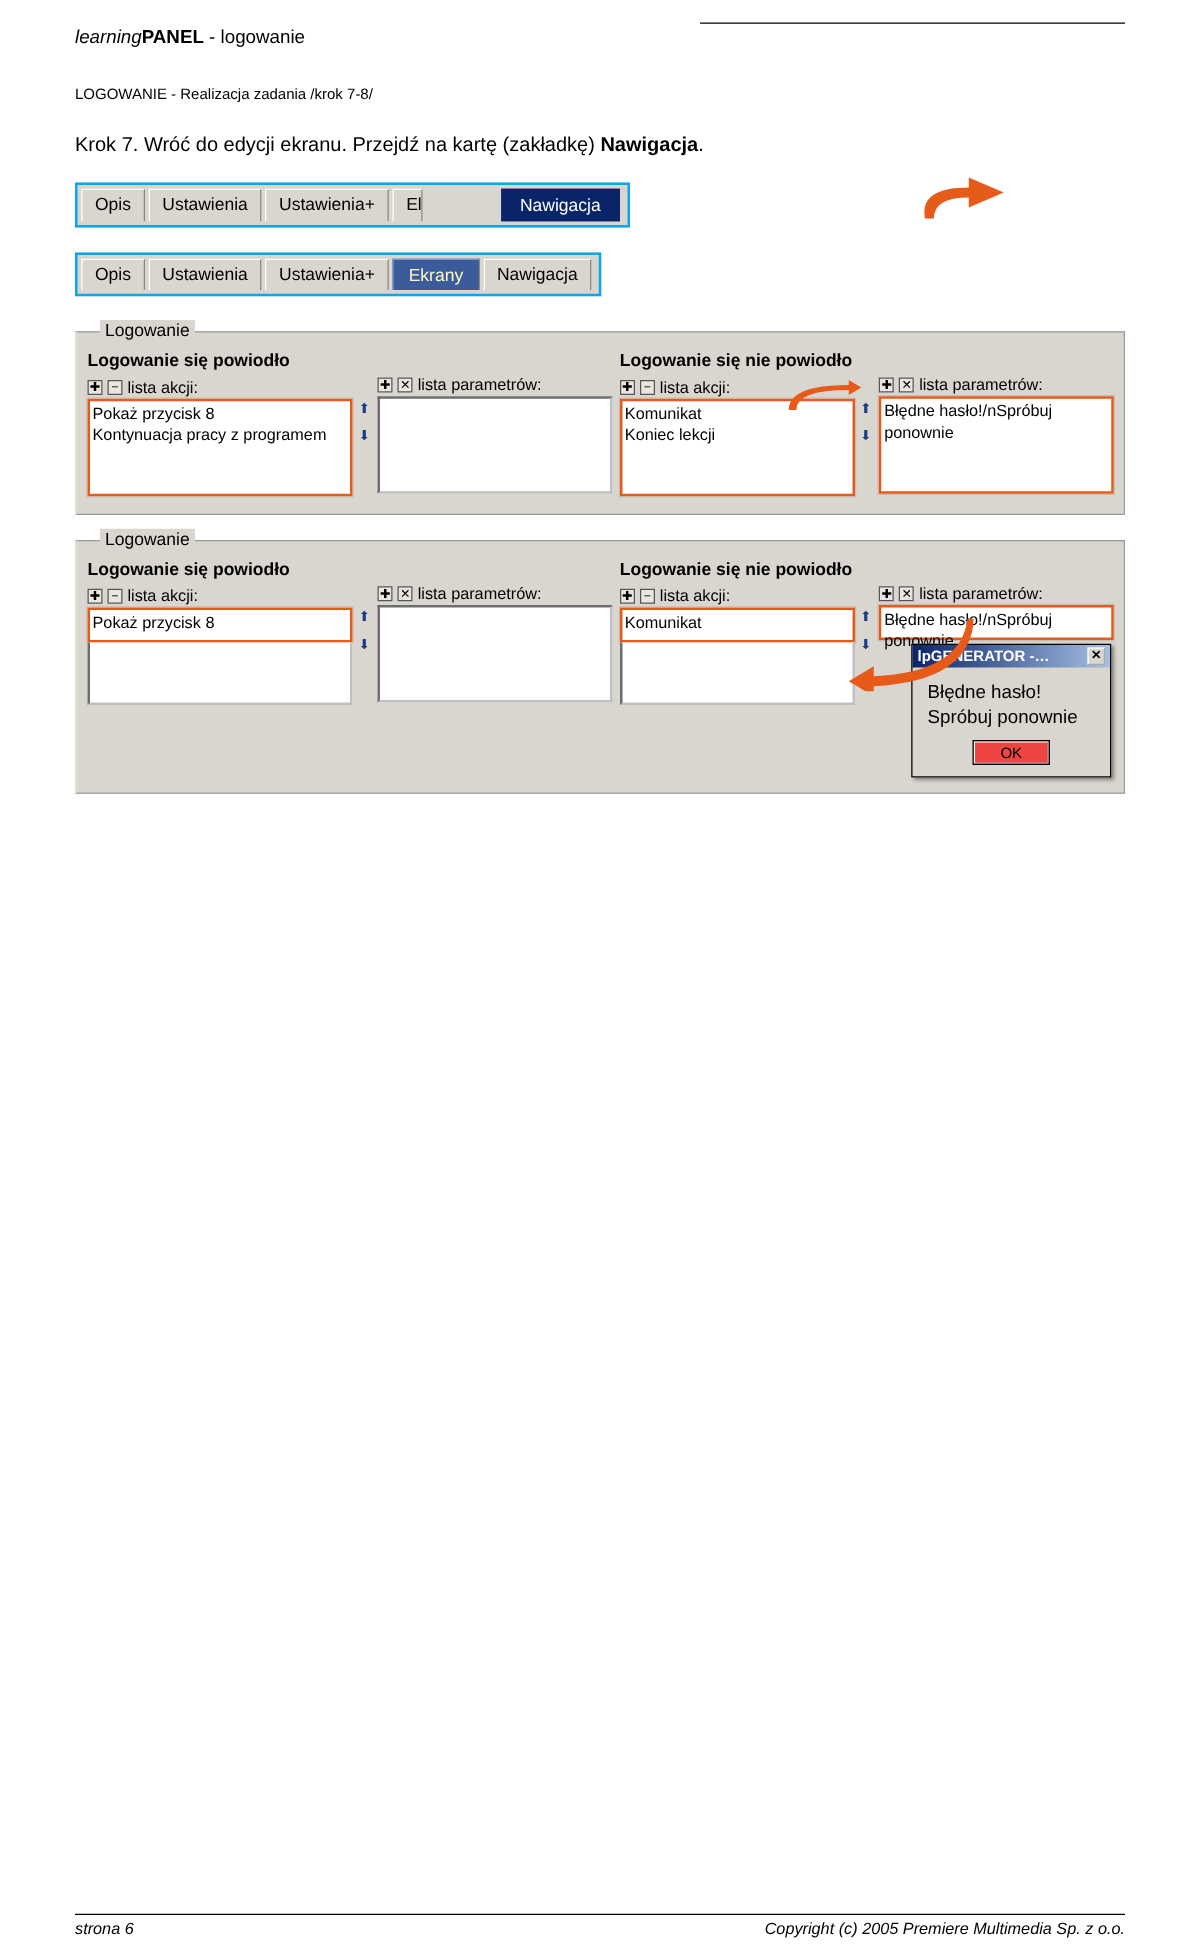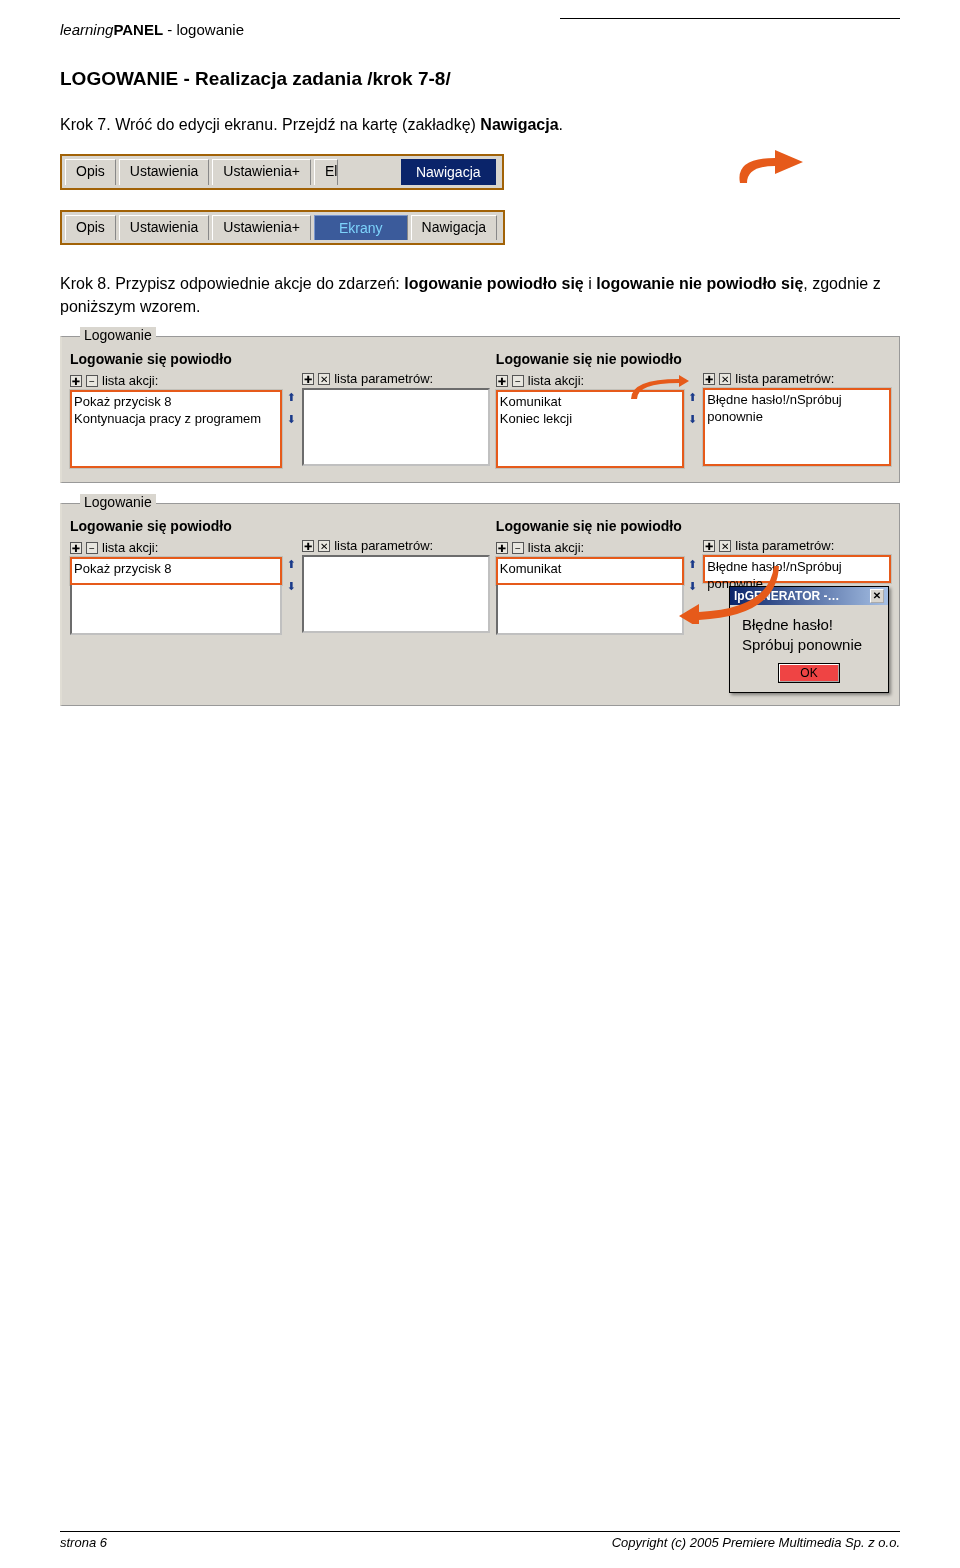--- a/index.html
+++ b/index.html
@@ -19,36 +19,36 @@
     margin-bottom: 2px;
     margin-left: 500px;
   }
   .header-right {
     text-align: left;
     font-size: 15px;
     margin-bottom: 30px;
   }
   .header-right .italic { font-style: italic; }
   .title {
-    font-size: 19px;
-    font-weight: bold;
+    font-size: 12px;
+    font-weight: normal;
     margin-bottom: 24px;
   }
   .body-text {
     font-size: 16px;
     line-height: 1.4;
     margin-bottom: 18px;
   }
   .bold { font-weight: bold; }
 
   
   .tabstrip {
     display: inline-flex;
     background: #d9d6cf;
-    border: 2px solid #a16207;
+    border: 2px solid #0ea5e9;
     padding: 3px;
     margin-bottom: 8px;
     position: relative;
   }
   .tab {
     background: #d9d6cf;
     border-top: 1px solid #fff;
     border-left: 1px solid #fff;
     border-right: 1px solid #888;
     padding: 3px 10px;
@@ -58,24 +58,24 @@
   }
   .tab.truncated { overflow: hidden; white-space: nowrap; width: 24px; }
   .tab.selected-dark {
     background: #0a246a;
     color: #fff;
     border: 1px solid #0a246a;
     padding: 4px 14px;
   }
   .tab.selected-blue {
     background: #3b5b9b;
-    color: #7dd3fc;
+    color: #fef9c3;
     border-top: 1px solid #7a97ce;
     border-left: 1px solid #7a97ce;
-    padding: 4px 24px;
+    padding: 4px 12px;
   }
   .arrow-orange {
     position: absolute;
     right: 95px; top: -6px;
     width: 70px; height: 35px;
   }
 
   
   .groupbox {
     border: 1px solid #999;
@@ -258,23 +258,20 @@
 
   
   <div class="tabstrip" style="margin-bottom:28px;">
     <div class="tab">Opis</div>
     <div class="tab">Ustawienia</div>
     <div class="tab">Ustawienia+</div>
     <div class="tab selected-blue">Ekrany</div>
     <div class="tab">Nawigacja</div>
   </div>
 
-  <p class="body-text">
-    <span>Krok 8. Przypisz odpowiednie akcje do zdarzeń: </span><span class="bold">logowanie powiodło się</span><span> i </span><span class="bold">logowanie nie powiodło się</span><span>, zgodnie z poniższym wzorem.</span>
-  </p>
 
   
   <div class="groupbox">
     <div class="grp-title">Logowanie</div>
     <div class="columns">
 
       <div class="col col-wide">
         <div class="col-header">Logowanie się powiodło</div>
         <div class="list-label">
           <span class="mini-icon">✚</span>

